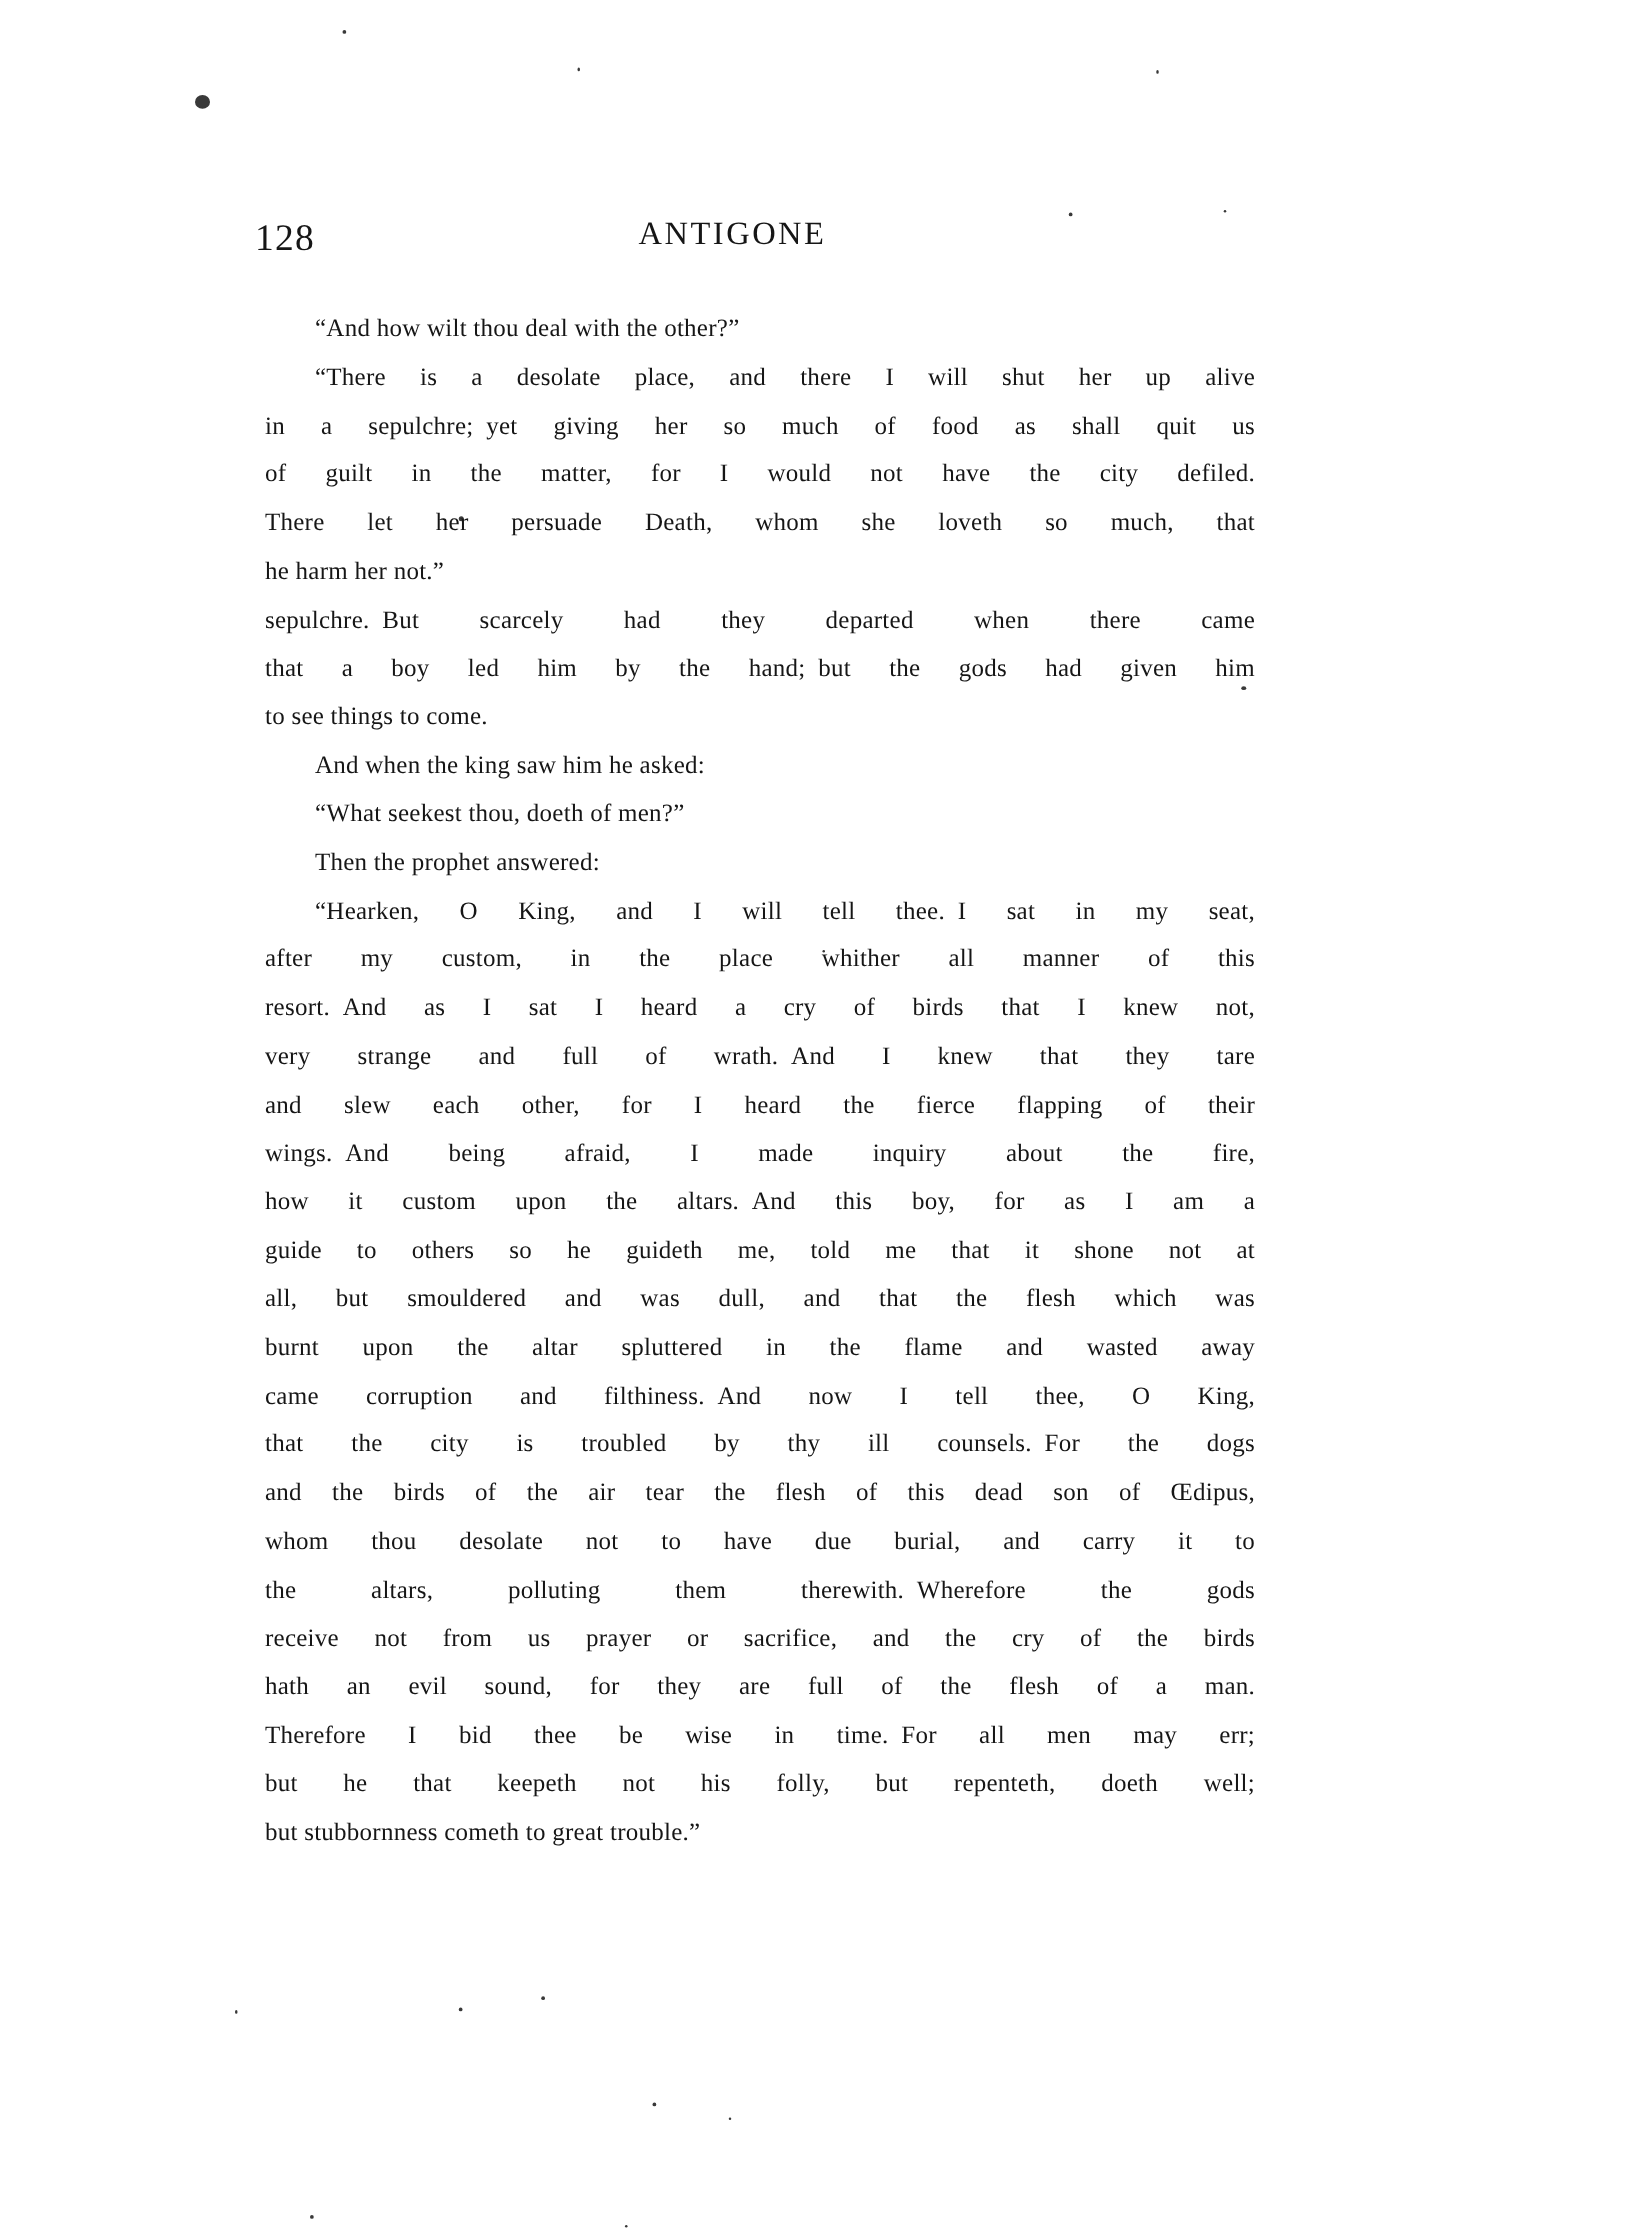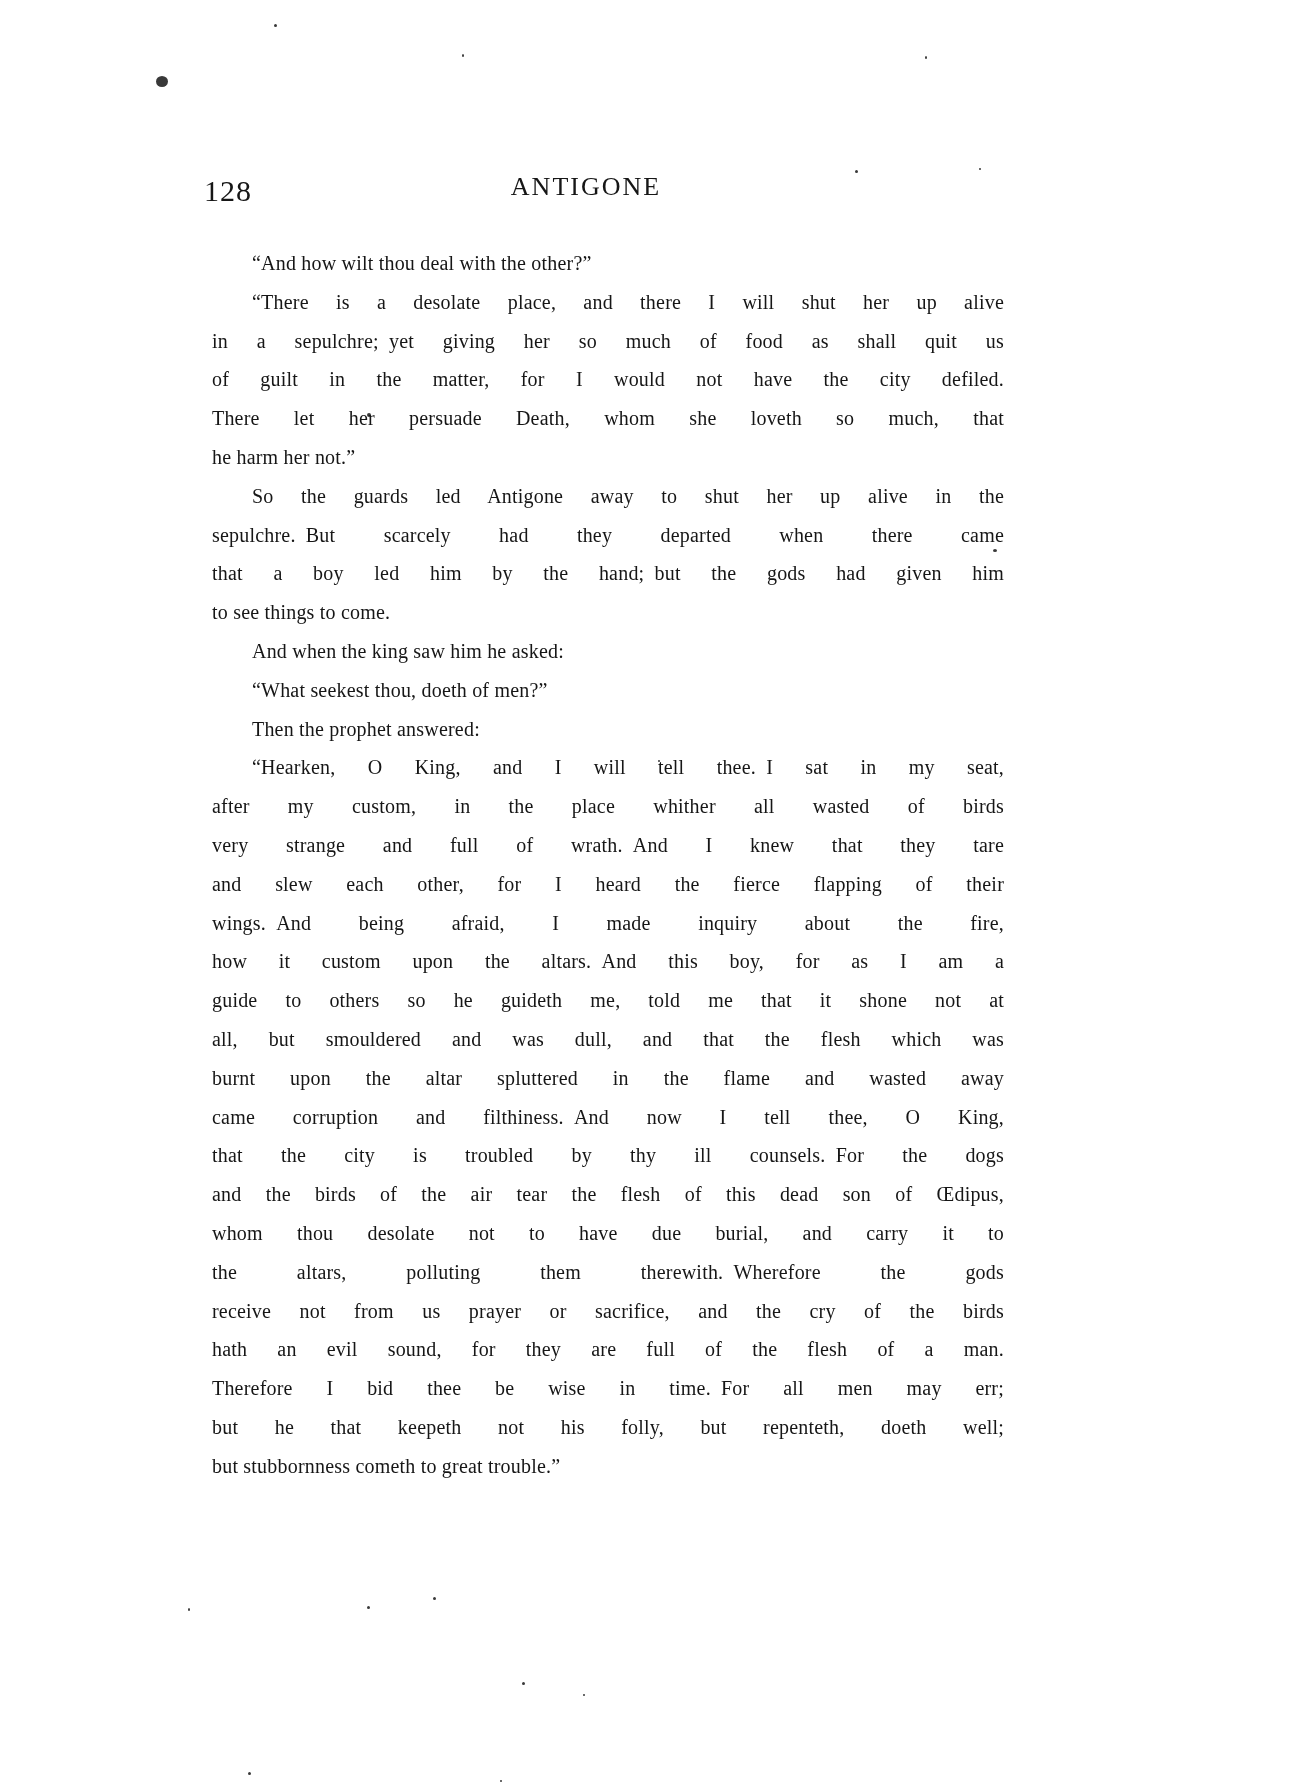--- a/index.html
+++ b/index.html
@@ -52,29 +52,29 @@
     <span class="page-title">ANTIGONE</span>
   </div>
 
   <div class="body-text">
       <div class="line indent">“And how wilt thou deal with the other?”</div>
       <div class="line indent just">“There is a desolate place, and there I will shut her up alive</div>
       <div class="line just">in a sepulchre; yet giving her so much of food as shall quit us</div>
       <div class="line just">of guilt in the matter, for I would not have the city defiled.</div>
       <div class="line just">There let her persuade Death, whom she loveth so much, that</div>
       <div class="line">he harm her not.”</div>
-      <div class="line indent just">So the guards led Antigone away to shut her up alive in the</div>
       <div class="line just">sepulchre. But scarcely had they departed when there came</div>
       <div class="line just">that a boy led him by the hand; but the gods had given him</div>
       <div class="line">to see things to come.</div>
       <div class="line indent">And when the king saw him he asked:</div>
       <div class="line indent">“What seekest thou, doeth of men?”</div>
       <div class="line indent">Then the prophet answered:</div>
       <div class="line indent just">“Hearken, O King, and I will tell thee. I sat in my seat,</div>
-      <div class="line just">after my custom, in the place whither all wasted of birds</div>
+      <div class="line just">after my custom, in the place whither all manner of this</div>
+      <div class="line just">resort. And as I sat I heard a cry of birds that I knew not,</div>
       <div class="line just">very strange and full of wrath. And I knew that they tare</div>
       <div class="line just">and slew each other, for I heard the fierce flapping of their</div>
       <div class="line just">wings. And being afraid, I made inquiry about the fire,</div>
       <div class="line just">how it custom upon the altars. And this boy, for as I am a</div>
       <div class="line just">guide to others so he guideth me, told me that it shone not at</div>
       <div class="line just">all, but smouldered and was dull, and that the flesh which was</div>
       <div class="line just">burnt upon the altar spluttered in the flame and wasted away</div>
       <div class="line just">came corruption and filthiness. And now I tell thee, O King,</div>
       <div class="line just">that the city is troubled by thy ill counsels. For the dogs</div>
       <div class="line just">and the birds of the air tear the flesh of this dead son of Œdipus,</div>

